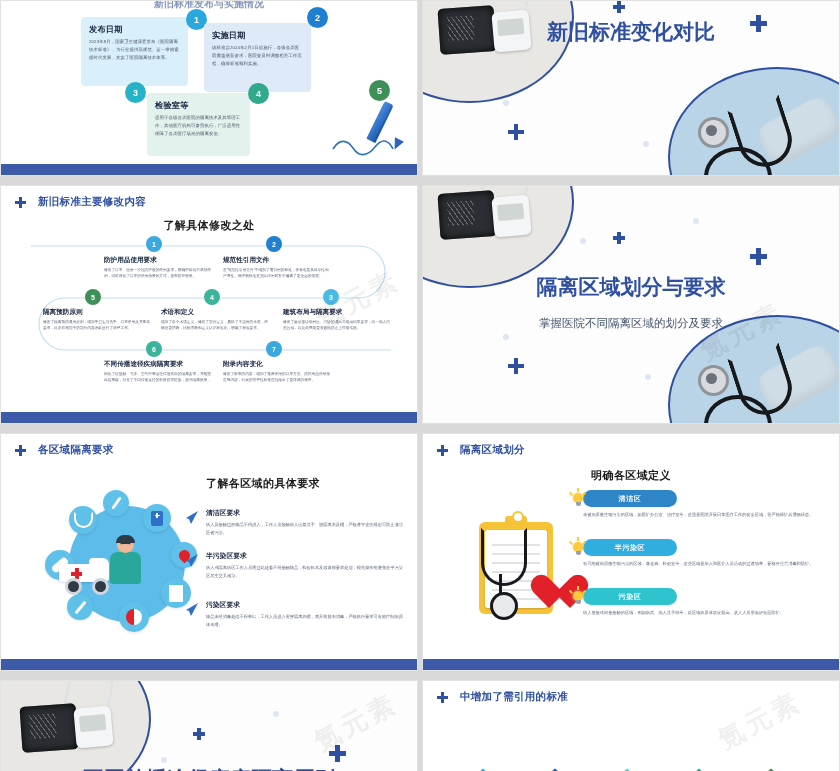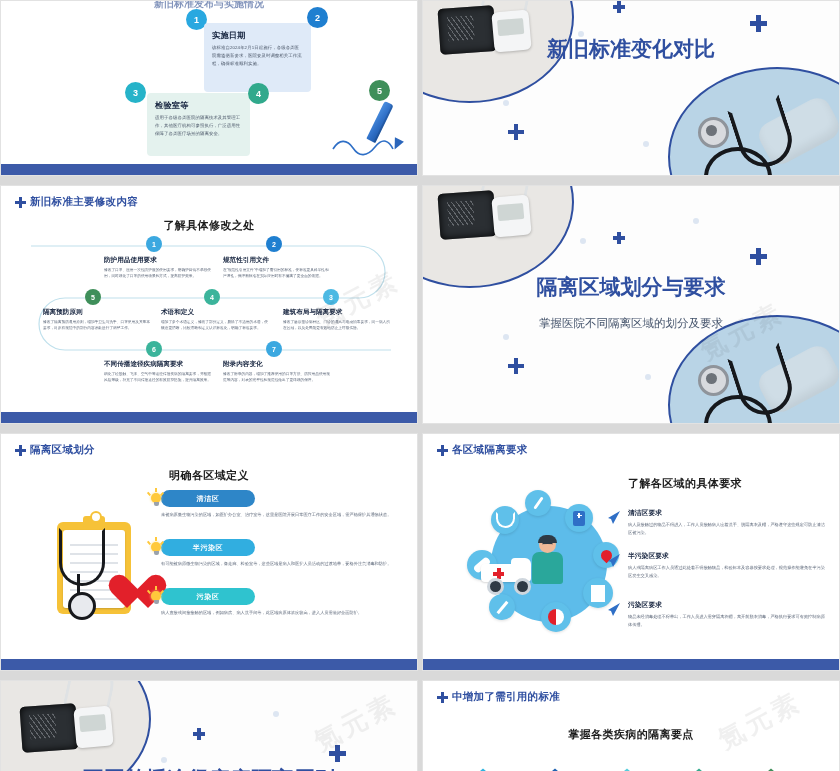--- a/index.html
+++ b/index.html
@@ -18,21 +18,21 @@
     padding:0 0 0 0;
   }
   .slide{
     position:relative;overflow:hidden;background:#ffffff;
     border:1px solid #e2e2e2;
     box-sizing:border-box;
   }
   .footbar{position:absolute;left:0;right:0;bottom:0;height:11px;background:#3c5aa8;}
 
   
-  .shead{position:absolute;left:14px;top:9px;display:flex;align-items:center;gap:4px;}
+  .shead{position:absolute;left:14px;top:9px;display:flex;align-items:center;gap:12px;}
   .cross{position:relative;width:11px;height:11px;flex:none;}
   .cross:before,.cross:after{content:"";position:absolute;background:#2f4fa0;}
   .cross:before{left:4px;top:0;width:3.4px;height:11px;}
   .cross:after{top:4px;left:0;height:3.4px;width:11px;}
   .shead .t{font-size:10.5px;font-weight:bold;color:#2f4fa0;letter-spacing:.3px;white-space:nowrap;}
 
   .subhead{position:absolute;width:100%;text-align:center;font-size:11px;font-weight:bold;color:#1c1c1c;letter-spacing:.4px;}
 
   
   .s1title{position:absolute;top:-4px;width:100%;text-align:center;font-size:10px;font-weight:bold;color:#1f3f86;opacity:.55;}
@@ -138,20 +138,24 @@
       transform:rotate(-28deg);letter-spacing:4px;pointer-events:none;}
 </style>
 </head>
 <body>
 
 <div class="deck">
 
   <div class="slide">
     <div class="s1title">新旧标准发布与实施情况</div>
 
+    <div class="card" style="left:80px;top:16px;width:107px;height:69px;background:#d9f0fb;">
+      <h4>发布日期</h4>
+      <p>2023年8月，国家卫生健康委发布《医院隔离技术标准》，为行业提供新规范。这一举措紧跟时代发展，充实了医院隔离技术体系。</p>
+    </div>
     <div class="bdg" style="left:185px;top:8px;background:#29a8e0;">1</div>
 
     <div class="card" style="left:203px;top:22px;width:107px;height:69px;background:#dfeaf8;">
       <h4>实施日期</h4>
       <p>该标准自2024年2月1日起施行，各级各类医院需遵循新要求，医院要及时调整相关工作流程，确保标准顺利实施。</p>
     </div>
     <div class="bdg" style="left:306px;top:6px;background:#1f7fd0;">2</div>
 
     <div class="bdg" style="left:124px;top:81px;background:#26b3c9;">3</div>
 
@@ -196,21 +200,21 @@
         <i style="left:6px;top:0;width:5px;height:17px;"></i>
           <i style="top:6px;left:0;height:5px;width:17px;"></i>
       </div>
       <div class="plus" style="left:85px;top:123px;width:16px;height:16px;">
         <i style="left:5.6px;top:0;width:4.8px;height:16px;"></i>
           <i style="top:5.6px;left:0;height:4.8px;width:16px;"></i>
       </div>
       <div class="dot" style="left:155px;top:30px;width:6px;height:6px;"></div>
       <div class="dot" style="left:80px;top:99px;width:6px;height:6px;"></div>
       <div class="dot" style="left:220px;top:140px;width:6px;height:6px;"></div>
-      <div class="coverTitle" style="top:34px;font-size:21px;">新旧标准变化对比</div>
+      <div class="coverTitle" style="top:17px;font-size:21px;">新旧标准变化对比</div>
     </div>
   </div>
 
   <div class="slide">
     <div class="shead">
       <span class="cross"></span>
       <span class="t">新旧标准主要修改内容</span>
     </div>
     <div class="subhead" style="top:32px;">了解具体修改之处</div>
 
@@ -292,20 +296,107 @@
           <i style="top:5.6px;left:0;height:4.8px;width:16px;"></i>
       </div>
       <div class="dot" style="left:270px;top:32px;width:6px;height:6px;"></div>
       <div class="dot" style="left:157px;top:52px;width:6px;height:6px;"></div>
       <div class="dot" style="left:80px;top:148px;width:6px;height:6px;"></div>
       <div class="dot" style="left:222px;top:188px;width:6px;height:6px;"></div>
       <div class="coverTitle" style="top:87px;font-size:21px;">隔离区域划分与要求</div>
       <div class="coverSub" style="top:130px;font-size:11.5px;">掌握医院不同隔离区域的划分及要求</div>
       <div class="wm" style="right:52px;top:128px;">氪元素</div>
     </div>
+  </div>
+
+  <div class="slide">
+    <div class="shead">
+      <span class="cross"></span>
+      <span class="t">各区域隔离要求</span>
+    </div>
+    <div class="subhead" style="top:42px;text-align:left;left:205px;width:auto;font-size:11px;">了解各区域的具体要求</div>
+
+    <div class="bubble">
+      <div class="big"></div>
+      <div class="ic" style="left:58px;top:0px;width:26px;height:26px;">
+        <div style="width:3px;height:14px;background:#fff;border-radius:2px;transform:rotate(35deg);"></div>
+      </div>
+      <div class="ic" style="left:98px;top:14px;width:28px;height:28px;">
+        <div style="width:12px;height:15px;background:#2f6fc6;border-radius:2px;position:relative;">
+          <div style="position:absolute;left:3.5px;top:4px;width:5px;height:1.8px;background:#fff;"></div>
+          <div style="position:absolute;left:5.1px;top:2.4px;width:1.8px;height:5px;background:#fff;"></div>
+        </div>
+      </div>
+      <div class="ic" style="left:24px;top:16px;width:28px;height:28px;">
+        <div style="width:15px;height:12px;border:2.4px solid #fff;border-top-color:transparent;border-radius:0 0 10px 10px;"></div>
+      </div>
+      <div class="ic" style="left:126px;top:52px;width:26px;height:26px;">
+        <div style="width:11px;height:11px;background:#e2202a;border-radius:50% 50% 50% 0;transform:rotate(-45deg);"></div>
+      </div>
+      <div class="ic" style="left:116px;top:88px;width:30px;height:30px;">
+        <div style="width:14px;height:17px;background:#fff;"></div>
+      </div>
+      <div class="ic" style="left:74px;top:112px;width:30px;height:30px;">
+        <div style="width:16px;height:16px;border-radius:50%;background:linear-gradient(90deg,#e2202a 50%,#fff 50%);"></div>
+      </div>
+      <div class="ic" style="left:22px;top:104px;width:26px;height:26px;">
+        <div style="width:3px;height:15px;background:#fff;transform:rotate(40deg);"></div>
+      </div>
+      <div class="ic" style="left:0px;top:60px;width:30px;height:30px;">
+        <div style="width:18px;height:8px;background:#fff;border-radius:4px;transform:rotate(-40deg);"></div>
+      </div>
+      <div class="amb">
+        <div class="b"></div>
+          <div class="cab"></div>
+        <div class="cr">
+            <div style="position:absolute;left:4px;top:0;width:3.5px;height:11px;background:#e2202a;"></div>
+        <div style="position:absolute;top:4px;left:0;height:3.5px;width:11px;background:#e2202a;"></div>
+          </div>
+        <div class="w1"></div>
+          <div class="w2"></div>
+      </div>
+      <div class="doc">
+        <div class="body"></div>
+          <div class="head"></div>
+          <div class="hair"></div>
+          <div class="face"></div>
+      </div>
+    </div>
+
+    <div class="req" style="left:205px;top:74px;width:200px;">
+      <div style="position:absolute;left:-22px;top:2px;">
+        <svg width="16" height="16" viewBox="0 0 16 16">
+            <path d="M14 1 L5 9 L2 8 Z M5 9 L7 14 L14 1 Z" fill="#2f6fc6"></path>
+          </svg>
+      </div>
+      <h5>清洁区要求</h5>
+      <p>病人及接触过的物品不得进入，工作人员接触病人应着洗手、脱隔离衣及帽，严格遵守这些规定可防止清洁区被污染。</p>
+    </div>
+
+    <div class="req" style="left:205px;top:117px;width:200px;">
+      <div style="position:absolute;left:-22px;top:2px;">
+        <svg width="16" height="16" viewBox="0 0 16 16">
+            <path d="M14 1 L5 9 L2 8 Z M5 9 L7 14 L14 1 Z" fill="#2f6fc6"></path>
+          </svg>
+      </div>
+      <h5>半污染区要求</h5>
+      <p>病人或隔离病区工作人员通过此处着不得接触物品，检验标本及容器按要求处理，规范操作能避免在半污染区发生交叉感染。</p>
+    </div>
+
+    <div class="req" style="left:205px;top:166px;width:200px;">
+      <div style="position:absolute;left:-22px;top:2px;">
+        <svg width="16" height="16" viewBox="0 0 16 16">
+            <path d="M14 1 L5 9 L2 8 Z M5 9 L7 14 L14 1 Z" fill="#2f6fc6"></path>
+          </svg>
+      </div>
+      <h5>污染区要求</h5>
+      <p>物品未经消毒处理不得带出，工作人员进入需穿隔离衣帽，离开前脱衣消毒，严格执行要求可有效控制病原体传播。</p>
+    </div>
+
+    <div class="footbar"></div>
   </div>
 
   <div class="slide">
     <div class="shead">
       <span class="cross"></span>
       <span class="t">隔离区域划分</span>
     </div>
     <div class="subhead" style="top:34px;">明确各区域定义</div>
 
     <div class="clip">
@@ -361,107 +452,20 @@
         <div class="r" style="left:12px;top:2px;transform:rotate(40deg)"></div>
       </div>
       <div class="pill" style="width:94px;background:#2fc3cf;">污染区</div>
       <div class="zdesc">病人直接或间接接触的区域，例如病房、病人洗手间等，此区域病原体浓度较高，进入人员需做好全面防护。</div>
     </div>
 
     <div class="footbar"></div>
   </div>
 
   <div class="slide">
-    <div class="shead">
-      <span class="cross"></span>
-      <span class="t">各区域隔离要求</span>
-    </div>
-    <div class="subhead" style="top:42px;text-align:left;left:205px;width:auto;font-size:11px;">了解各区域的具体要求</div>
-
-    <div class="bubble">
-      <div class="big"></div>
-      <div class="ic" style="left:58px;top:0px;width:26px;height:26px;">
-        <div style="width:3px;height:14px;background:#fff;border-radius:2px;transform:rotate(35deg);"></div>
-      </div>
-      <div class="ic" style="left:98px;top:14px;width:28px;height:28px;">
-        <div style="width:12px;height:15px;background:#2f6fc6;border-radius:2px;position:relative;">
-          <div style="position:absolute;left:3.5px;top:4px;width:5px;height:1.8px;background:#fff;"></div>
-          <div style="position:absolute;left:5.1px;top:2.4px;width:1.8px;height:5px;background:#fff;"></div>
-        </div>
-      </div>
-      <div class="ic" style="left:24px;top:16px;width:28px;height:28px;">
-        <div style="width:15px;height:12px;border:2.4px solid #fff;border-top-color:transparent;border-radius:0 0 10px 10px;"></div>
-      </div>
-      <div class="ic" style="left:126px;top:52px;width:26px;height:26px;">
-        <div style="width:11px;height:11px;background:#e2202a;border-radius:50% 50% 50% 0;transform:rotate(-45deg);"></div>
-      </div>
-      <div class="ic" style="left:116px;top:88px;width:30px;height:30px;">
-        <div style="width:14px;height:17px;background:#fff;"></div>
-      </div>
-      <div class="ic" style="left:74px;top:112px;width:30px;height:30px;">
-        <div style="width:16px;height:16px;border-radius:50%;background:linear-gradient(90deg,#e2202a 50%,#fff 50%);"></div>
-      </div>
-      <div class="ic" style="left:22px;top:104px;width:26px;height:26px;">
-        <div style="width:3px;height:15px;background:#fff;transform:rotate(40deg);"></div>
-      </div>
-      <div class="ic" style="left:0px;top:60px;width:30px;height:30px;">
-        <div style="width:18px;height:8px;background:#fff;border-radius:4px;transform:rotate(-40deg);"></div>
-      </div>
-      <div class="amb">
-        <div class="b"></div>
-          <div class="cab"></div>
-        <div class="cr">
-            <div style="position:absolute;left:4px;top:0;width:3.5px;height:11px;background:#e2202a;"></div>
-        <div style="position:absolute;top:4px;left:0;height:3.5px;width:11px;background:#e2202a;"></div>
-          </div>
-        <div class="w1"></div>
-          <div class="w2"></div>
-      </div>
-      <div class="doc">
-        <div class="body"></div>
-          <div class="head"></div>
-          <div class="hair"></div>
-          <div class="face"></div>
-      </div>
-    </div>
-
-    <div class="req" style="left:205px;top:74px;width:200px;">
-      <div style="position:absolute;left:-22px;top:2px;">
-        <svg width="16" height="16" viewBox="0 0 16 16">
-            <path d="M14 1 L5 9 L2 8 Z M5 9 L7 14 L14 1 Z" fill="#2f6fc6"></path>
-          </svg>
-      </div>
-      <h5>清洁区要求</h5>
-      <p>病人及接触过的物品不得进入，工作人员接触病人应着洗手、脱隔离衣及帽，严格遵守这些规定可防止清洁区被污染。</p>
-    </div>
-
-    <div class="req" style="left:205px;top:117px;width:200px;">
-      <div style="position:absolute;left:-22px;top:2px;">
-        <svg width="16" height="16" viewBox="0 0 16 16">
-            <path d="M14 1 L5 9 L2 8 Z M5 9 L7 14 L14 1 Z" fill="#2f6fc6"></path>
-          </svg>
-      </div>
-      <h5>半污染区要求</h5>
-      <p>病人或隔离病区工作人员通过此处着不得接触物品，检验标本及容器按要求处理，规范操作能避免在半污染区发生交叉感染。</p>
-    </div>
-
-    <div class="req" style="left:205px;top:166px;width:200px;">
-      <div style="position:absolute;left:-22px;top:2px;">
-        <svg width="16" height="16" viewBox="0 0 16 16">
-            <path d="M14 1 L5 9 L2 8 Z M5 9 L7 14 L14 1 Z" fill="#2f6fc6"></path>
-          </svg>
-      </div>
-      <h5>污染区要求</h5>
-      <p>物品未经消毒处理不得带出，工作人员进入需穿隔离衣帽，离开前脱衣消毒，严格执行要求可有效控制病原体传播。</p>
-    </div>
-
-    <div class="footbar"></div>
-  </div>
-
-  <div class="slide">
     <div class="cover">
       <div class="photoTL" style="left:-54px;top:-46px;width:200px;height:164px;">
         <div class="tube" style="top:20px;"></div>
           <div class="cuff" style="top:68px;"></div>
           <div class="mon" style="top:70px;"></div>
       </div>
       <div class="plus" style="left:192px;top:47px;width:12px;height:12px;">
         <i style="left:4.2px;top:0;width:3.6px;height:12px;"></i>
           <i style="top:4.2px;left:0;height:3.6px;width:12px;"></i>
       </div>
@@ -474,21 +478,20 @@
       <div class="coverTitle" style="top:84px;font-size:21px;">不同传播途径疾病隔离原则</div>
       <div class="wm" style="right:16px;top:24px;">氪元素</div>
     </div>
   </div>
 
   <div class="slide">
     <div class="shead">
       <span class="cross"></span>
       <span class="t">中增加了需引用的标准</span>
     </div>
-    <div class="subhead" style="top:46px;">掌握各类疾病的隔离要点</div>
 
     <div class="flower" style="left:46px;top:86px;">
       <svg class="pet" viewBox="0 0 40 40">
         <path d="M20 2 L28 9 L38 13 L34 24 L35 36 L20 33 L5 36 L6 24 L2 13 L12 9 Z" fill="#2fb4e0"></path>
       </svg>
 
     </div>
 
     <div class="flower" style="left:118px;top:86px;">
       <svg class="pet" viewBox="0 0 40 40">

